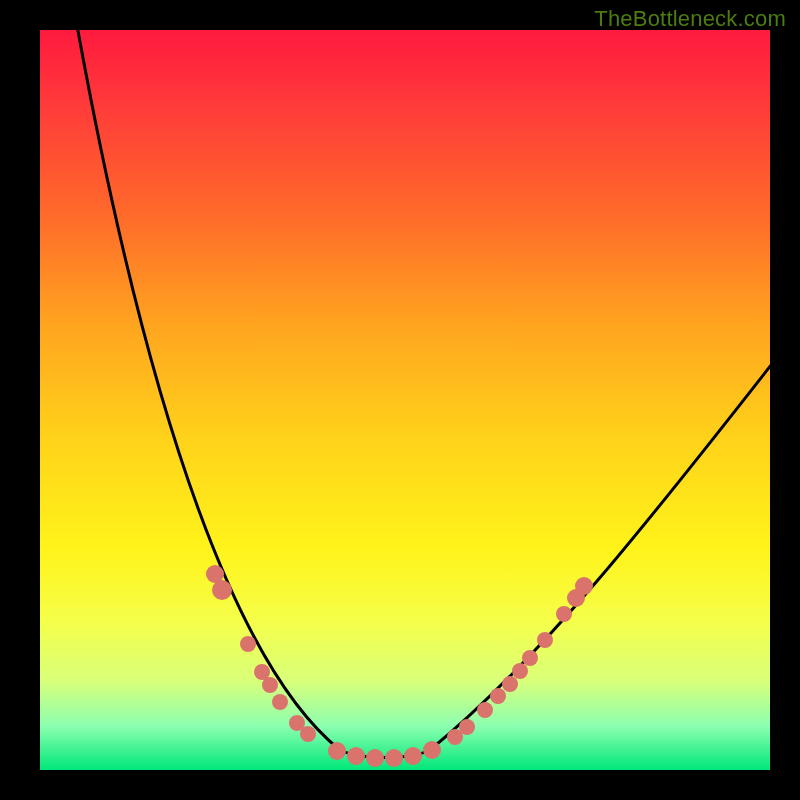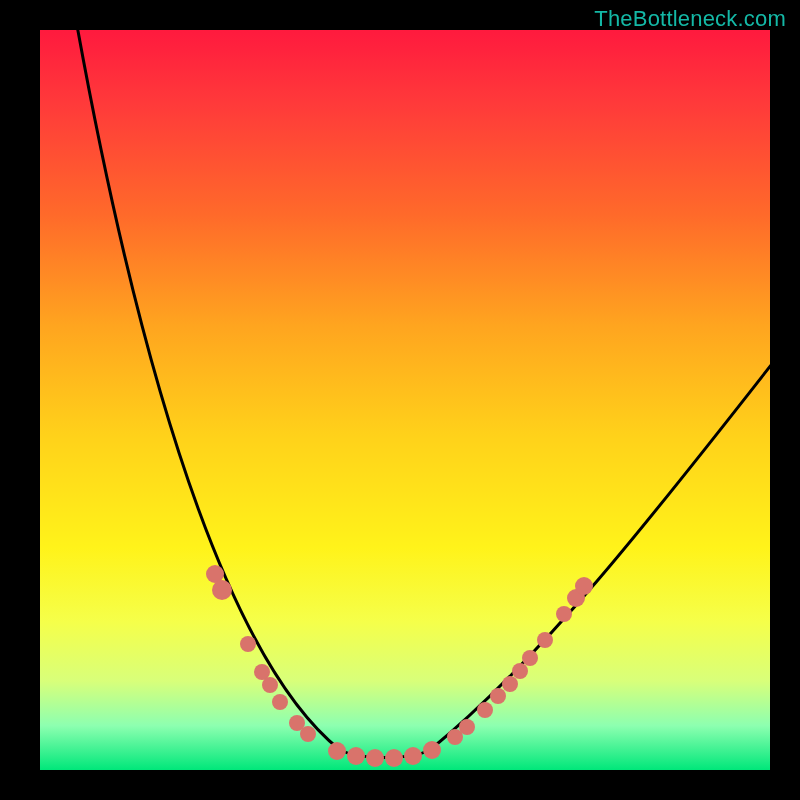--- a/index.html
+++ b/index.html
@@ -33,21 +33,21 @@
       #f5ff4a 80%,
       #d8ff7a 88%,
       #8dffb0 94%,
       #00e77a 100%
     );
   }
   .watermark {
     position: absolute;
     top: 6px;
     right: 14px;
-    color: #14b8a6;
+    color: #4d7c0f;
     font-size: 22px;
     font-weight: 500;
     letter-spacing: 0.2px;
     user-select: none;
   }
   svg.overlay {
     position: absolute;
     left: 0;
     top: 0;
     width: 730px;

